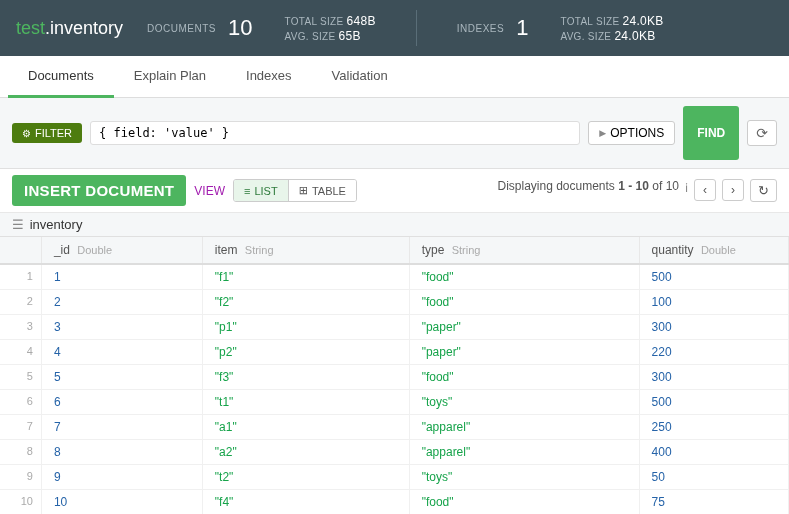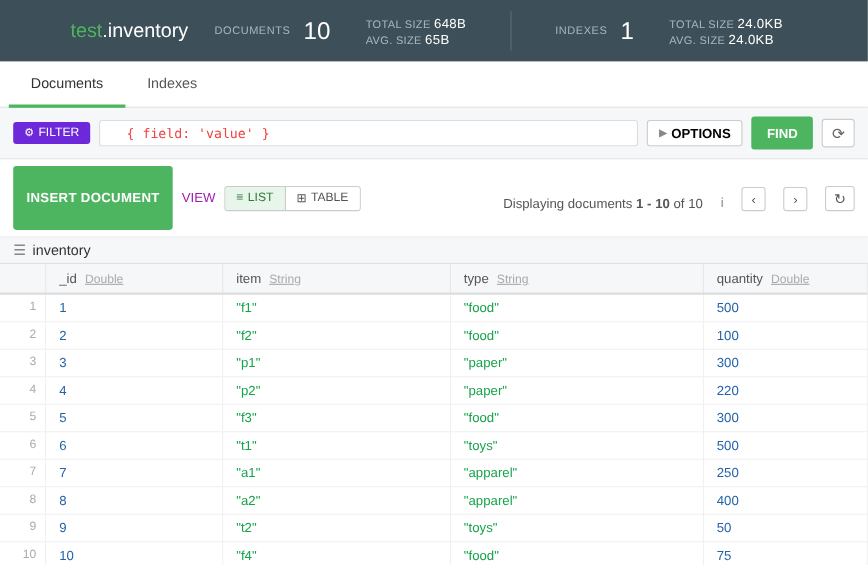--- a/index.html
+++ b/index.html
@@ -20,21 +20,20 @@
       padding: 8px 16px;
       background: #3d4f58;
       color: #fff;
       height: 56px;
     }
     .header-title {
       font-size: 18px;
       font-weight: 300;
       color: #fff;
       margin-right: 24px;
-      margin-left: 48px;
     }
     .header-title .test-part {
       color: #4db55f;
     }
     .header-title .db-part {
       color: #fff;
     }
     .header-stats {
       display: flex;
       align-items: center;
@@ -102,68 +101,67 @@
     
     .toolbar {
       display: flex;
       align-items: center;
       padding: 8px 12px;
       background: #f5f7f8;
       border-bottom: 1px solid #e0e0e0;
       gap: 8px;
     }
     .filter-btn {
-      background: #6d28d9;
+      background: #4d7c0f;
       color: #fff;
       border: none;
       border-radius: 3px;
       padding: 4px 10px;
       font-size: 11px;
       cursor: pointer;
       display: flex;
       align-items: center;
       gap: 4px;
     }
     .filter-btn::before {
       content: '⚙';
       font-size: 10px;
     }
     .filter-input {
       flex: 1;
       border: 1px solid #ddd;
       border-radius: 3px;
-      padding: 4px 24px;
+      padding: 4px 8px;
       font-size: 12px;
       font-family: monospace;
       background: #fff;
-      color: #ef4444;
+      color: #000000;
     }
     .options-btn {
       background: #fff;
       border: 1px solid #ccc;
       border-radius: 3px;
       padding: 4px 10px;
       font-size: 12px;
       cursor: pointer;
       display: flex;
       align-items: center;
       gap: 4px;
-      font-weight: bold;
     }
     .options-btn::before {
       content: '▶';
       font-size: 9px;
       color: #888;
     }
     .find-btn {
       background: #4db55f;
       color: #fff;
       border: none;
       border-radius: 3px;
-      padding: 8px 14px;
+      padding: 20px 14px;
       font-size: 12px;
       font-weight: 600;
       cursor: pointer;
     }
     .history-btn {
       background: #fff;
       border: 1px solid #ccc;
       border-radius: 3px;
       padding: 4px 8px;
       font-size: 14px;
@@ -183,22 +181,22 @@
     .action-left {
       display: flex;
       align-items: center;
       gap: 8px;
     }
     .insert-btn {
       background: #4db55f;
       color: #fff;
       border: none;
       border-radius: 3px;
-      padding: 22px 12px;
-      font-size: 12px;
+      padding: 7px 12px;
+      font-size: 15px;
       font-weight: 700;
       letter-spacing: 0.3px;
       cursor: pointer;
       text-transform: uppercase;
     }
     .view-label {
       font-size: 12px;
       color: #a21caf;
     }
     .view-toggle {
@@ -219,22 +217,22 @@
       gap: 4px;
       border-right: 1px solid #ccc;
     }
     .view-btn:last-child { border-right: none; }
     .view-btn.active {
       background: #e8f5ea;
       color: #2d7a3a;
     }
     .action-right {
       display: flex;
-      align-items: flex-end;
-      gap: 16px;
+      align-items: flex-start;
+      gap: 6px;
     }
     .displaying-text {
       font-size: 12px;
       color: #555;
     }
     .page-range {
       font-weight: 600;
     }
     .info-icon {
       color: #888;
@@ -301,21 +299,20 @@
       padding: 6px 12px;
       font-weight: 400;
       color: #555;
       border-right: 1px solid #e8e8e8;
       white-space: nowrap;
     }
     th .col-type {
       color: #aaa;
       font-size: 11px;
       margin-left: 4px;
-      text-decoration: underline;
     }
     td {
       padding: 5px 12px;
       border-bottom: 1px solid #f0f0f0;
       border-right: 1px solid #f0f0f0;
       vertical-align: top;
     }
     .row-num {
       color: #aaa;
       font-size: 11px;
@@ -361,21 +358,23 @@
       </span>
       <span class="stat-sub-item">
         <span>AVG. SIZE</span>&nbsp;<span class="stat-sub-val">24.0KB</span>
       </span>
     </div>
   </div>
 </div>
 
 <div class="tabs">
   <div class="tab active">Documents</div>
+  <div class="tab">Explain Plan</div>
   <div class="tab">Indexes</div>
+  <div class="tab">Validation</div>
 </div>
 
 <div class="toolbar">
   <button class="filter-btn">FILTER</button>
   <input class="filter-input" type="text" value="{ field: 'value' }" style="">
   <button class="options-btn">OPTIONS</button>
   <button class="find-btn">FIND</button>
   <button class="history-btn">⟳</button>
 </div>
 

